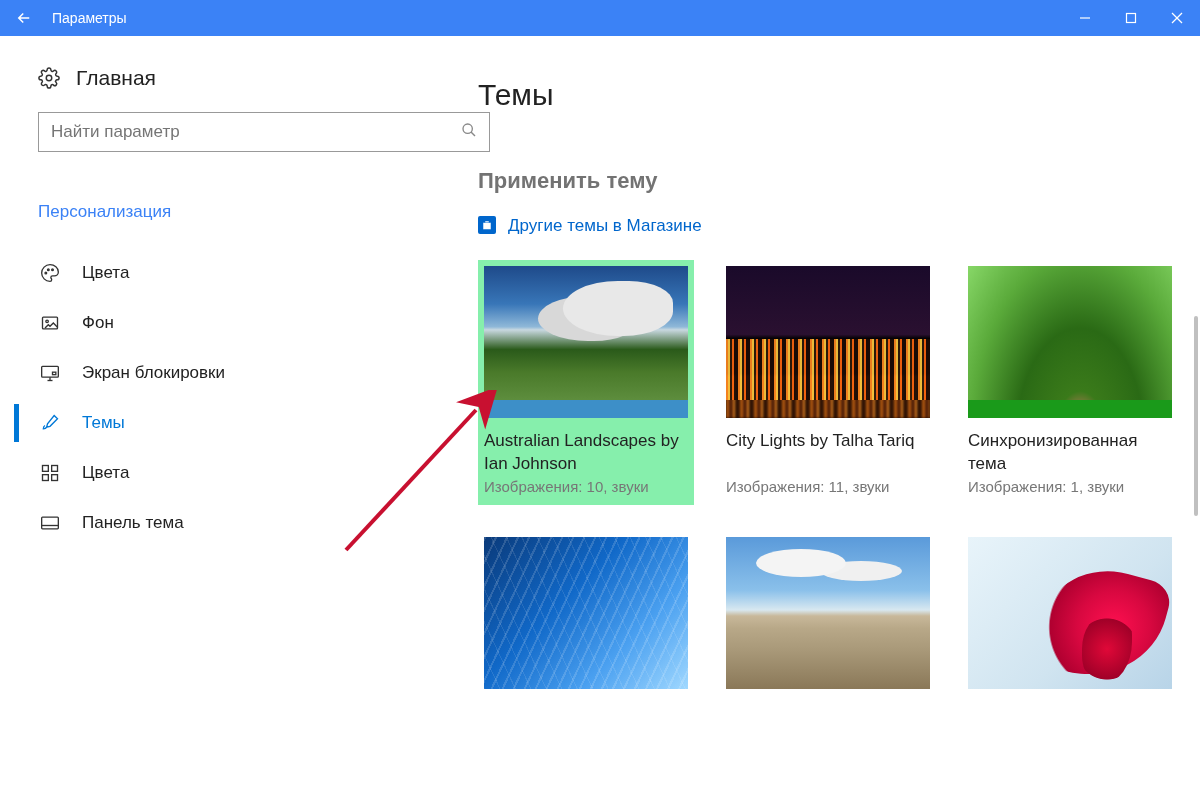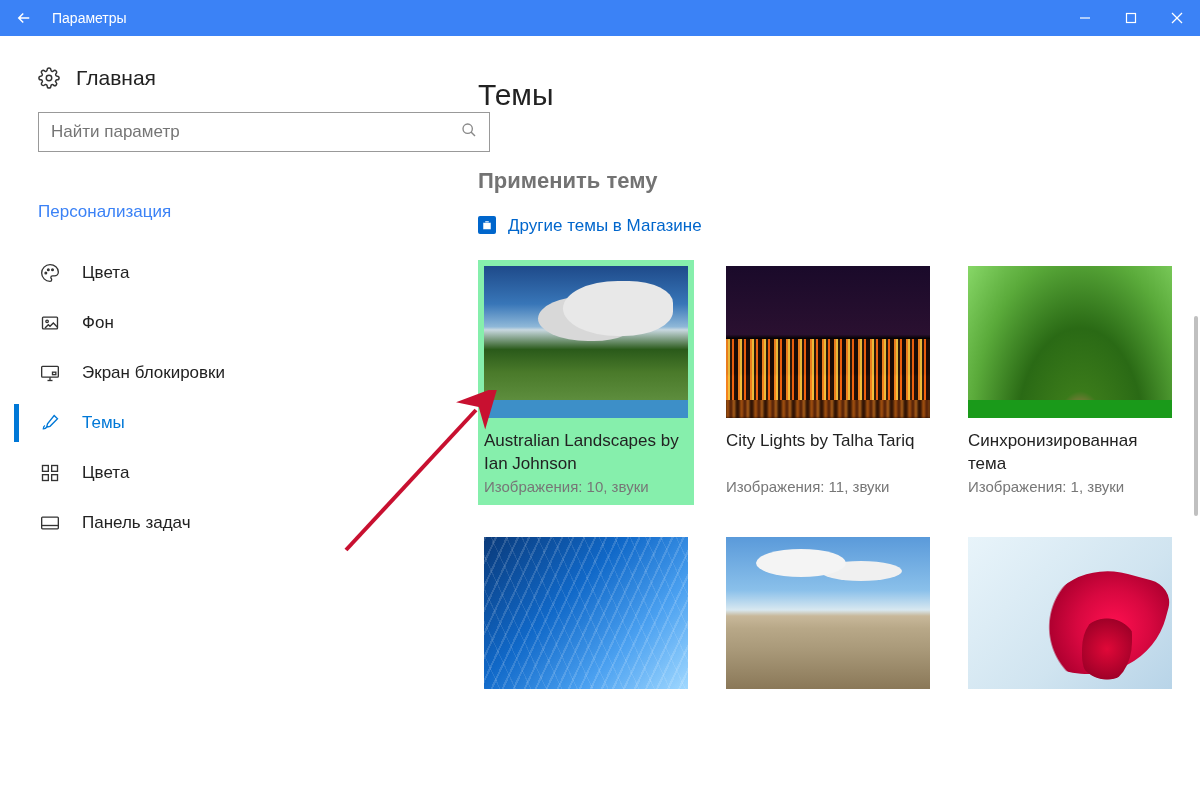--- a/index.html
+++ b/index.html
@@ -161,21 +161,21 @@
           <rect x="3" y="14" width="7" height="7"></rect>
           <rect x="14" y="14" width="7" height="7"></rect>
         </svg>
       <span>Цвета</span>
     </div>
     <div class="nav-item">
       <svg viewBox="0 0 24 24" fill="none" stroke="#333" stroke-width="1.6">
           <rect x="2" y="5" width="20" height="14" rx="1"></rect>
           <line x1="2" y1="15" x2="22" y2="15"></line>
         </svg>
-      <span>Панель задач</span>
+      <span>Панель тема</span>
     </div>
   </div>
 
   <div class="main">
     <h1 class="page-title">Темы</h1>
     <h2 class="section-title">Применить тему</h2>
     <div class="store-link">
       <span class="store-icon">
         <svg width="12" height="12" viewBox="0 0 24 24">
             <path d="M4 7h16v14H4zM8 7V4h8v3" fill="#fff" stroke="#0066cc" stroke-width="1"></path>

